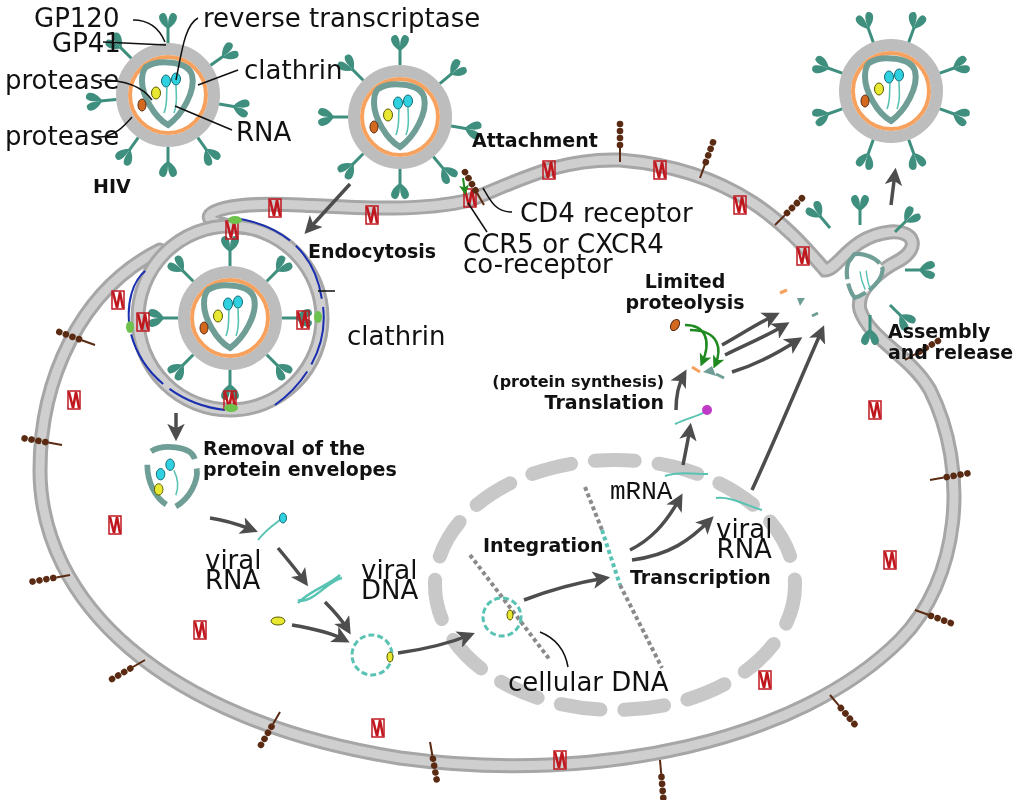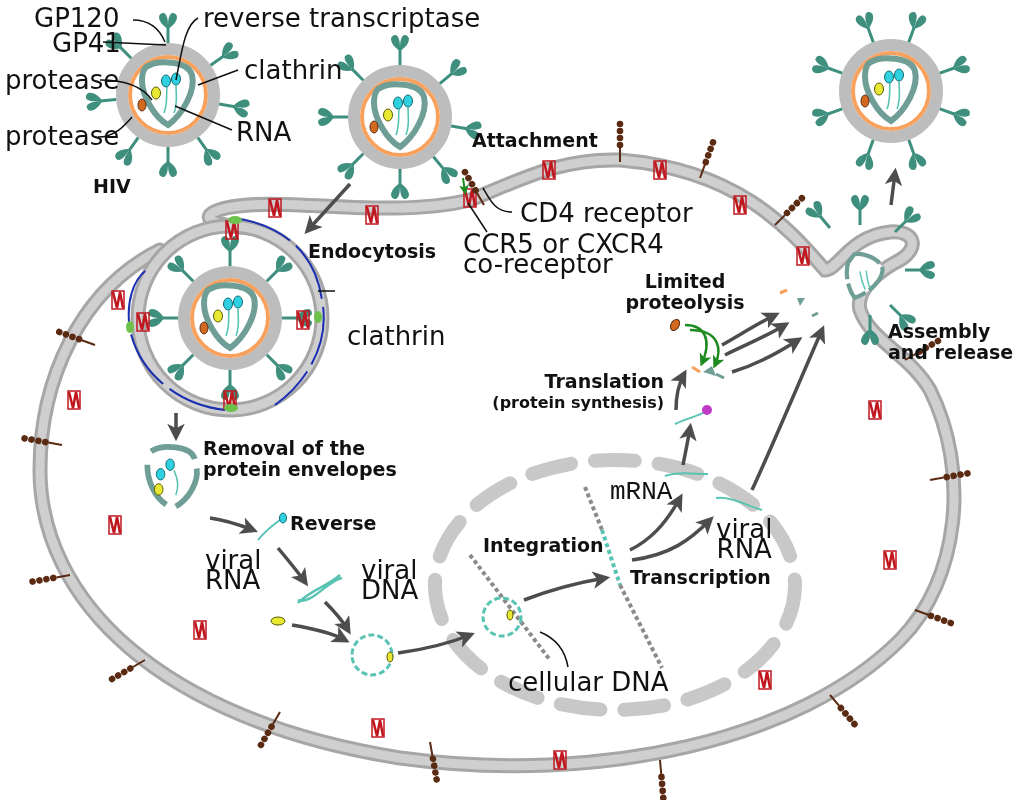--- a/index.html
+++ b/index.html
@@ -274,43 +274,42 @@
   <div>co-receptor</div>
 </div>
 <div class="lbl bold" style="left:308px;top:241px;">Endocytosis</div>
 <div class="lbl" style="left:347px;top:286px;margin-top:40px;">clathrin</div>
 
 <div class="lbl bold" style="left:203px;top:438px;line-height:21px;">
   <div>Removal of the</div>
   <div>protein envelopes</div>
 </div>
 <div class="lbl bold" style="left:290px;top:513px;line-height:21px;">
-  <div>Reverse</div>
 </div>
 <div class="lbl" style="left:205px;top:550px;line-height:20px;">
   <div>viral</div>
   <div>RNA</div>
 </div>
 <div class="lbl" style="left:361px;top:560px;line-height:20px;">
   <div>viral</div>
   <div>DNA</div>
 </div>
 
 <div class="lbl bold" style="left:483px;top:535px;">Integration</div>
 <div class="lbl" style="left:508px;top:672px;">cellular DNA</div>
 <div class="lbl" style="left:610px;top:482px;font-family:Liberation Mono, monospace;">mRNA</div>
 <div class="lbl center" style="left:716px;top:519px;line-height:20px;">
   <div>viral</div>
   <div>RNA</div>
 </div>
 <div class="lbl bold" style="left:630px;top:567px;">Transcription</div>
 
 <div class="lbl bold right" style="left:484px;top:371px;width:180px;line-height:21px;">
+  <div style="font-size:16px;">(protein synthesis)</div>
   <div>Translation</div>
-  <div style="font-size:16px;">(protein synthesis)</div>
 </div>
 <div class="lbl bold center" style="left:620px;top:271px;width:130px;line-height:21px;">
   <div>Limited</div>
   <div>proteolysis</div>
 </div>
 <div class="lbl bold" style="left:888px;top:321px;line-height:21px;">
   <div>Assembly</div>
   <div>and release</div>
 </div>
 

